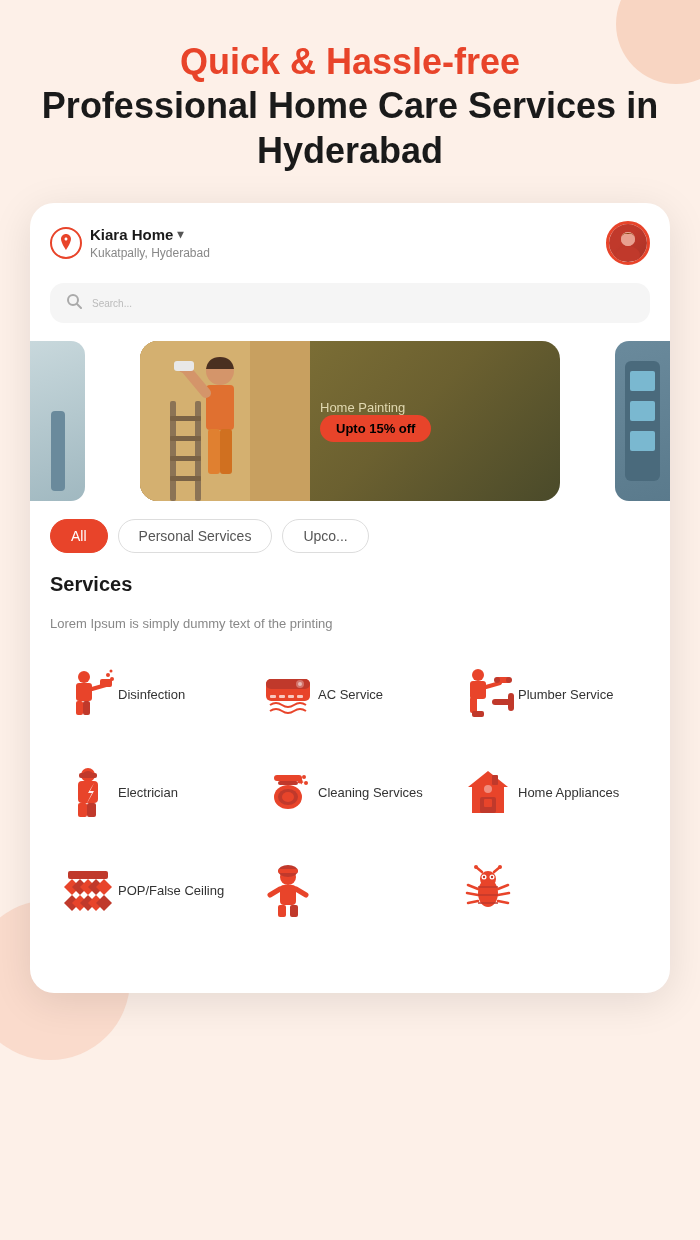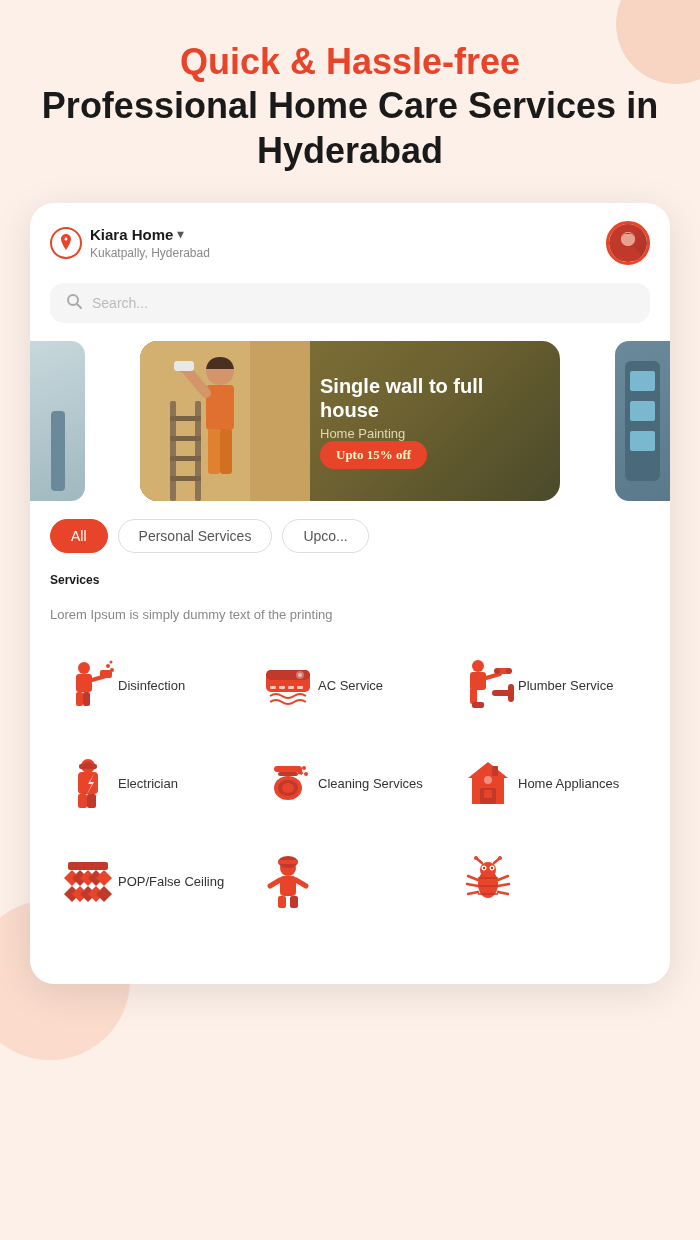--- a/index.html
+++ b/index.html
@@ -128,21 +128,21 @@
       border-radius: 14px;
       padding: 10px 16px;
       gap: 10px;
     }
     .search-icon {
       color: #aaa;
       font-size: 16px;
     }
     .search-input-display {
       color: #bbb;
-      font-size: 14px;
+      font-size: 10px;
     }
 
     
     .banner-area {
       margin-top: 18px;
       padding: 0 0;
       position: relative;
       height: 160px;
       overflow: visible;
       display: flex;
@@ -189,26 +189,25 @@
       line-height: 1.2;
       margin-bottom: 4px;
     }
     .banner-sub {
       font-size: 13px;
       color: #e0d8b0;
     }
     .banner-btn {
       display: inline-block;
       background: #e8442a;
-      color: #fef9c3;
+      color: #000000;
       font-size: 13px;
       font-weight: 600;
       padding: 6px 16px;
       border-radius: 20px;
-      font-family: Liberation Serif, serif;
     }
     .banner-side-right {
       position: absolute;
       right: 0;
       top: 0;
       width: 55px;
       height: 160px;
       background: linear-gradient(135deg, #6a8a9c, #5a7a8c);
       border-radius: 14px 0 0 14px;
       overflow: hidden;
@@ -239,21 +238,21 @@
     }
     .tab-pill.partial {
       color: #555;
     }
 
     
     .services-section {
       padding: 20px 20px 0 20px;
     }
     .section-title {
-      font-size: 12px;
+      font-size: 20px;
       font-weight: 700;
       color: #1a1a1a;
       margin-bottom: 4px;
     }
     .section-sub {
       font-size: 13px;
       color: #888;
       margin-bottom: 20px;
       margin-top: 20px;
     }
@@ -371,21 +370,20 @@
 
             <rect x="30" y="60" width="6" height="100" fill="#8B7355" rx="2"></rect>
             <rect x="55" y="60" width="6" height="100" fill="#8B7355" rx="2"></rect>
             <rect x="30" y="75" width="31" height="5" fill="#7a6245" rx="1"></rect>
             <rect x="30" y="95" width="31" height="5" fill="#7a6245" rx="1"></rect>
             <rect x="30" y="115" width="31" height="5" fill="#7a6245" rx="1"></rect>
             <rect x="30" y="135" width="31" height="5" fill="#7a6245" rx="1"></rect>
           </svg>
         </div>
         <div class="banner-text-area">
-          <div class="banner-title">Single wall to full house</div>
           <div class="banner-sub">Home Painting</div>
           <div class="banner-btn">Upto 15% off</div>
         </div>
       </div>
 
       <div class="banner-side-right">
         <div style="width:100%;height:100%;background:linear-gradient(160deg,#6a8a9c,#5a7a8c);">
           <svg width="55" height="160" viewBox="0 0 55 160">
             <rect x="10" y="20" width="35" height="120" fill="#4a6a7c" rx="6"></rect>
             <rect x="15" y="30" width="25" height="20" fill="#7ab8d0" rx="2"></rect>

